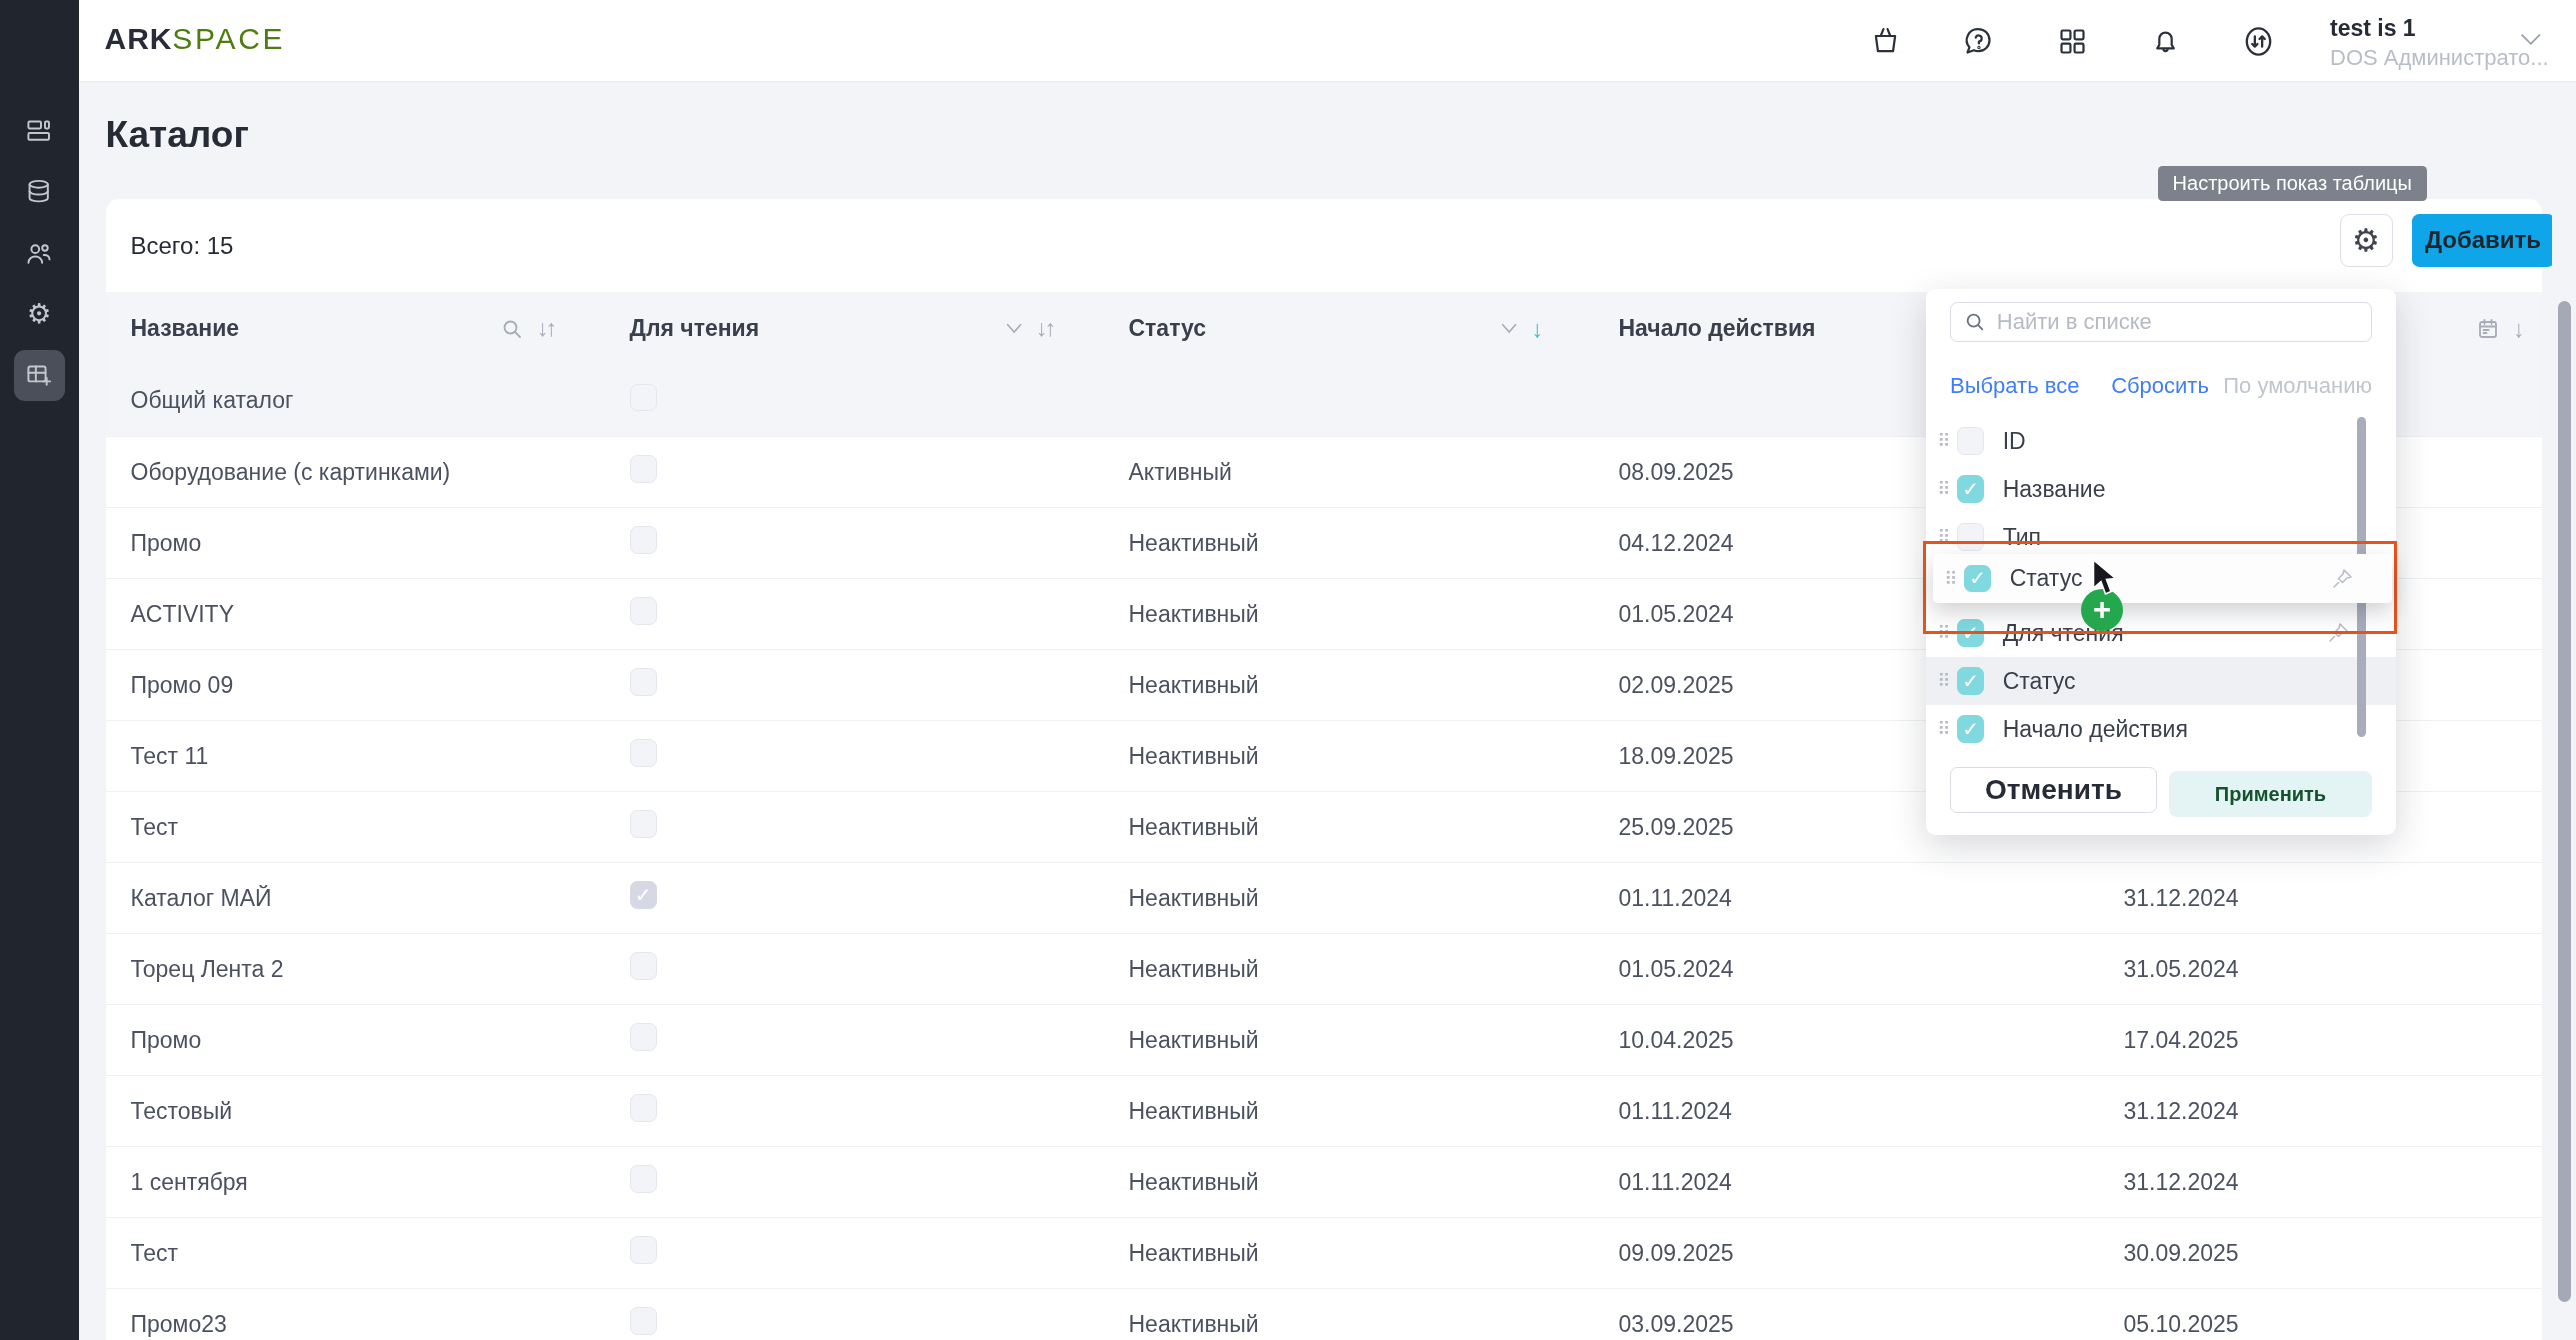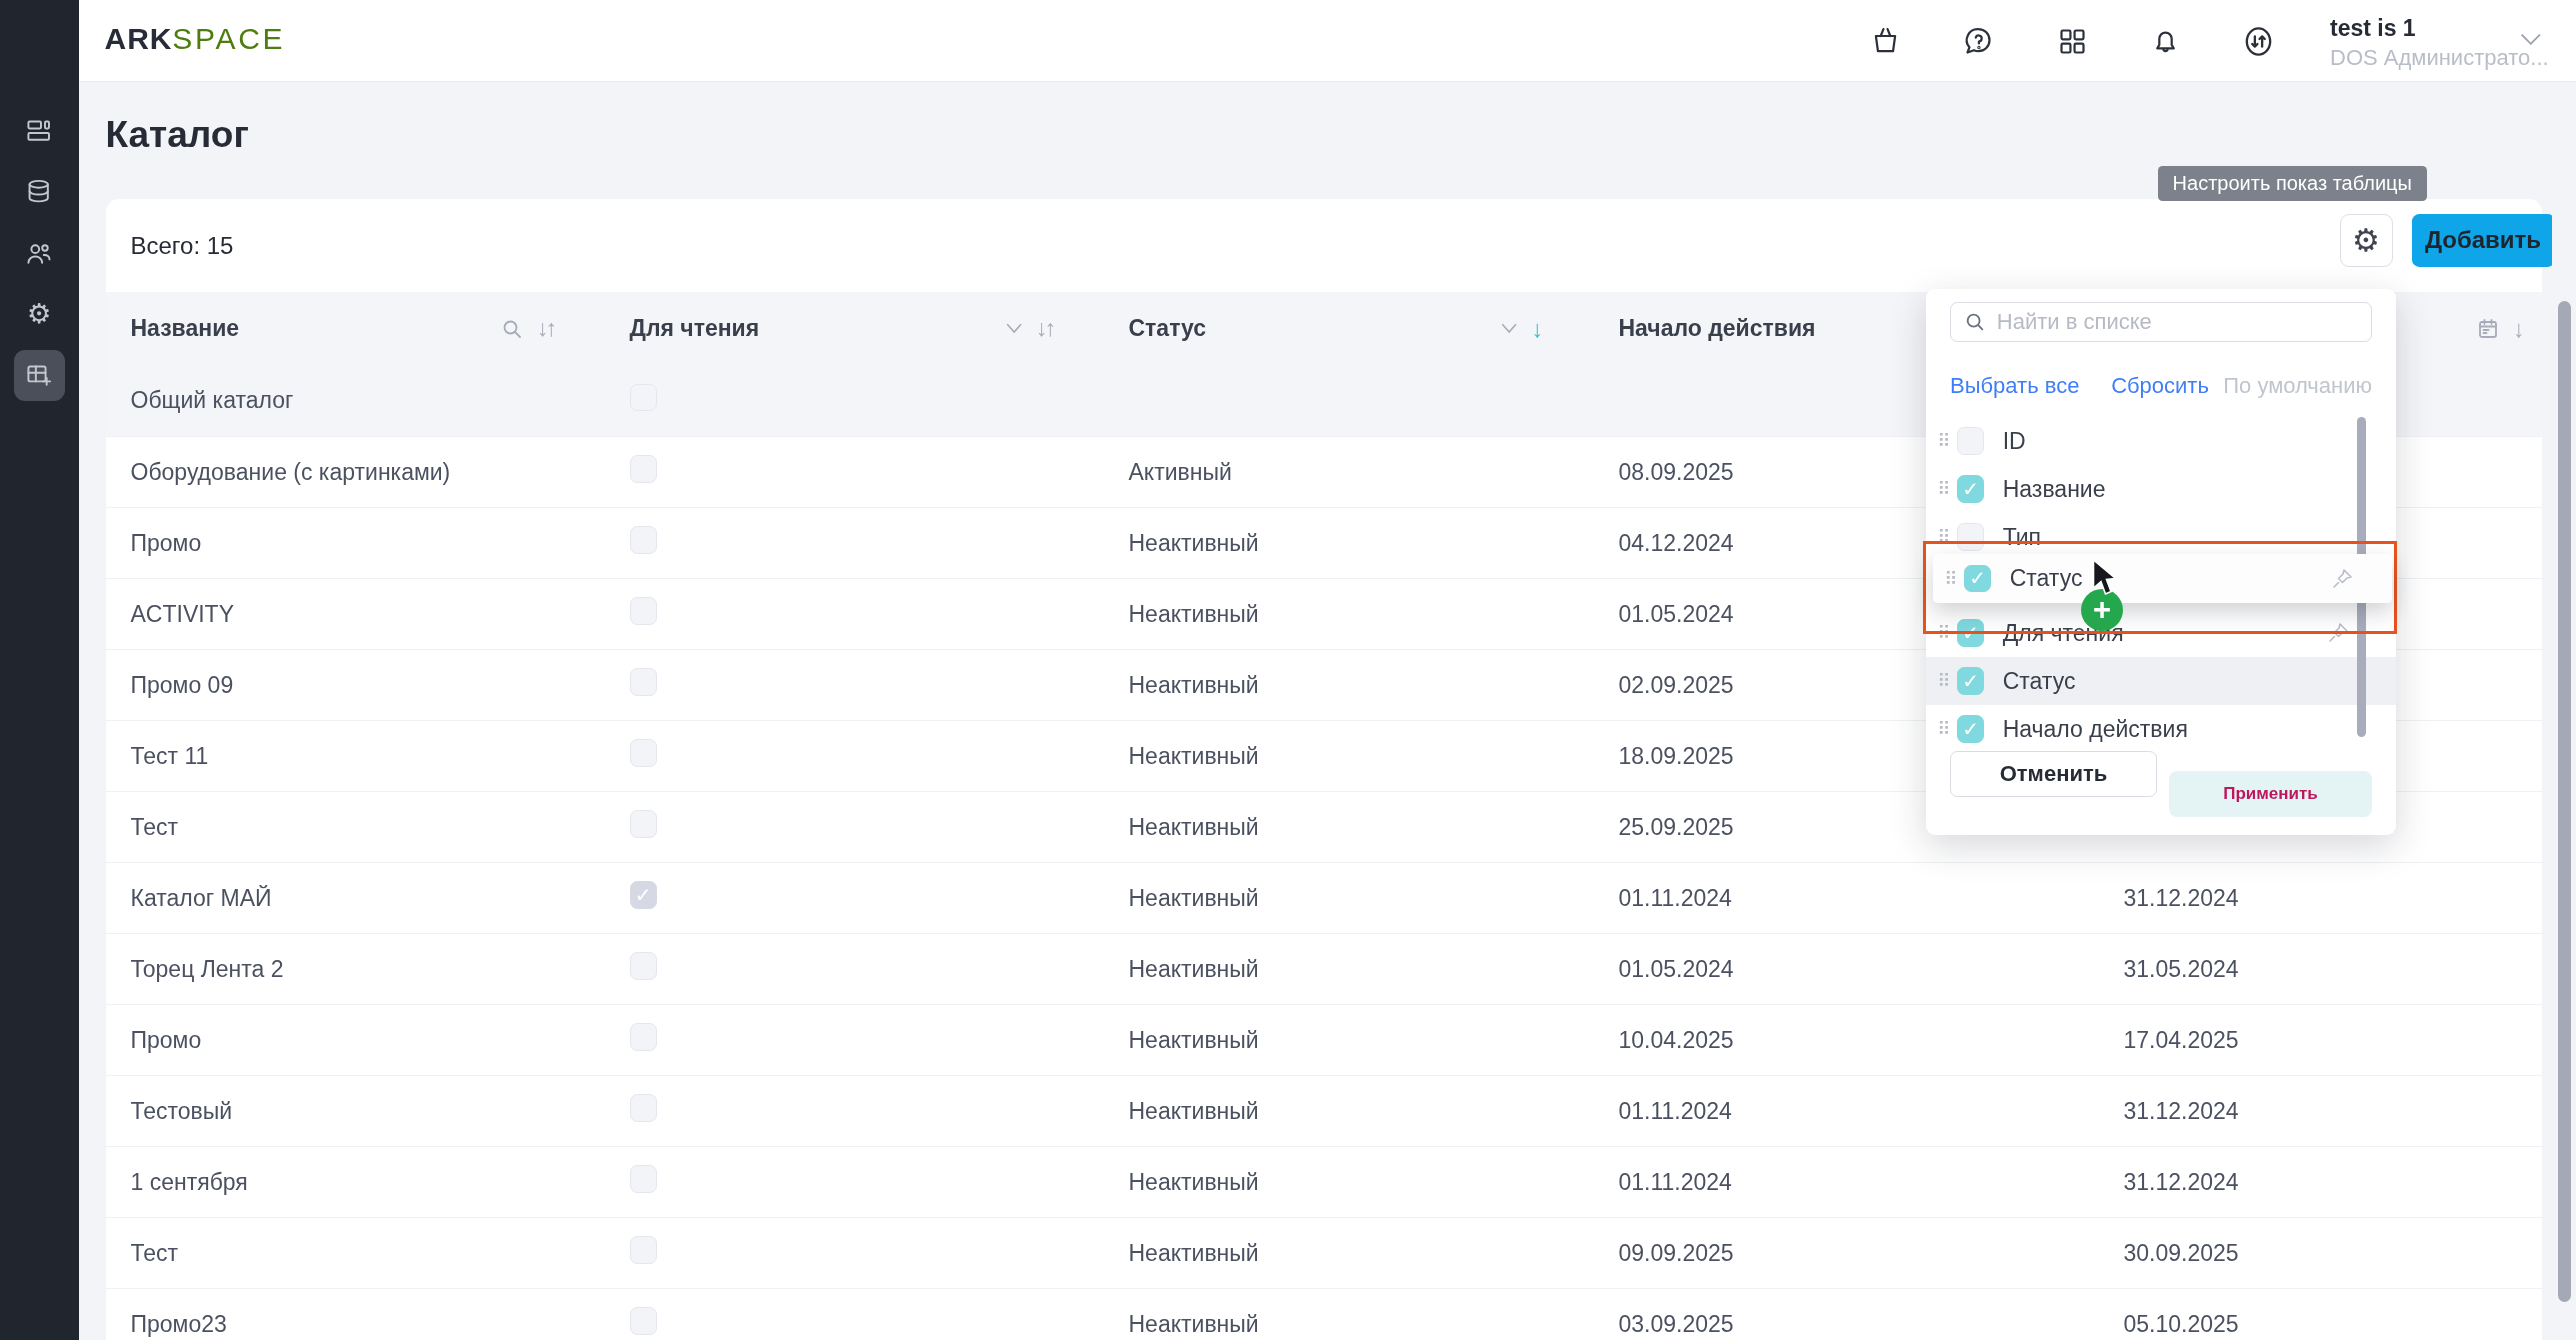--- a/index.html
+++ b/index.html
@@ -70,22 +70,22 @@
   .pop-link.disabled { color:#c0c4cd; cursor:default; position:absolute; right:0; margin-right:0; }
   .pop-list { position:absolute; left:0; top:128px; width:470px; }
   .pop-item { height:48px; display:flex; align-items:center; padding-left:11px; position:relative; }
   .pop-item.hl { background:#eef0f4; }
   .pop-item .handle { color:#b7bbc5; font-size:18.3px; width:20px; letter-spacing:-1.8px; }
   .pop-item .cb { margin-right:18.3px; }
   .pop-item .lbl { font-size:23px; color:#3a3f4c; }
   .pin { position:absolute; right:46px; top:12px; }
   .pin svg { stroke:#b9bdc9; fill:none; stroke-width:1.6; stroke-linejoin:round; stroke-linecap:round; }
   .pop-scroll { position:absolute; left:431px; top:128px; width:9.1px; height:320px; background:#a9adbb; border-radius:4.6px; }
-  .pop-btn-cancel { position:absolute; left:24px; top:462px; width:207px; height:46px; background:#fff; border:1.4px solid #d9dce2; border-radius:7.3px; font-size:22px; font-weight:700; color:#262b36; cursor:pointer; font-family:inherit; }
-  .pop-btn-apply { position:absolute; left:243px; top:482px; width:203px; height:46px; background:#e4f4f5; border:none; border-radius:8px; font-size:17px; font-weight:700; color:#be185d; cursor:default; font-family:inherit; }
+  .pop-btn-cancel { position:absolute; left:24px; top:478px; width:207px; height:46px; background:#fff; border:1.4px solid #d9dce2; border-radius:7.3px; font-size:28px; font-weight:700; color:#262b36; cursor:pointer; font-family:inherit; }
+  .pop-btn-apply { position:absolute; left:243px; top:482px; width:203px; height:46px; background:#e4f4f5; border:none; border-radius:8px; font-size:20px; font-weight:700; color:#14532d; cursor:default; font-family:inherit; }
 
   
   .drag-rect { position:absolute; left:1844px; top:459px; width:474px; height:93px; border:3.7px solid #e8521c; z-index:65; pointer-events:none; }
   .drag-row { position:absolute; left:1854px; top:472px; width:459px; height:49px; background:#fdfdfe; border-radius:4.6px; box-shadow:0 9.1px 22px rgba(20,25,40,.2); display:flex; align-items:center; padding-left:11px; z-index:66; }
   .drag-row .handle { color:#b7bbc5; font-size:18.3px; width:20px; letter-spacing:-1.8px; }
   .drag-row .cb { margin-right:18.3px; }
   .drag-row .lbl { font-size:23px; color:#3a3f4c; }
   .drag-row .pin { right:38px; top:12.8px; }
   .plus-badge { position:absolute; left:2002px; top:507px; width:42px; height:42px; border-radius:50%; background:#25a84d; color:#fff; display:flex; align-items:center; justify-content:center; font-size:31px; font-weight:700; z-index:68; }
   .cursor-ptr { position:absolute; left:2009px; top:477px; z-index:69; }

